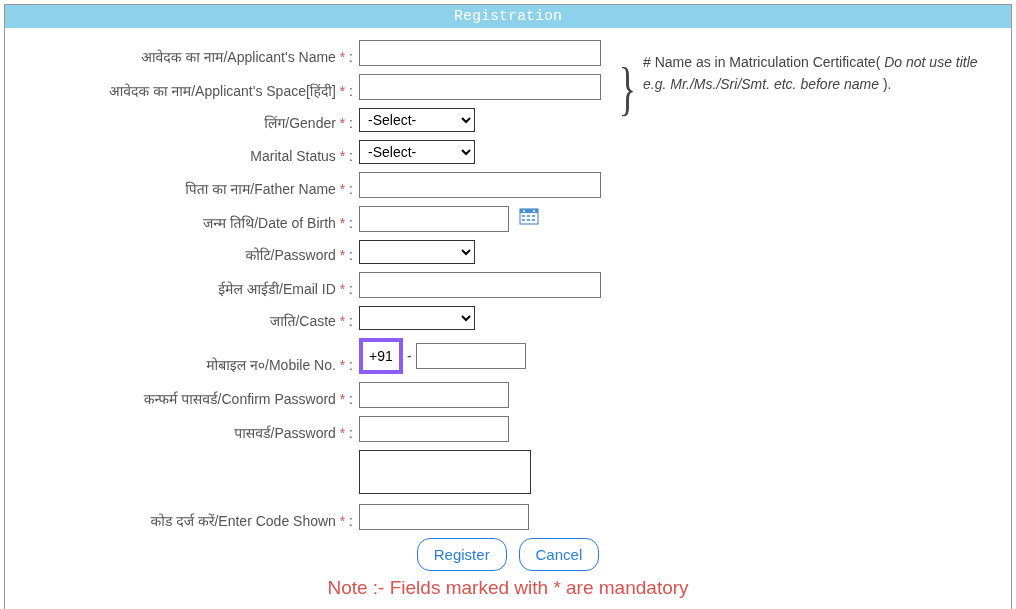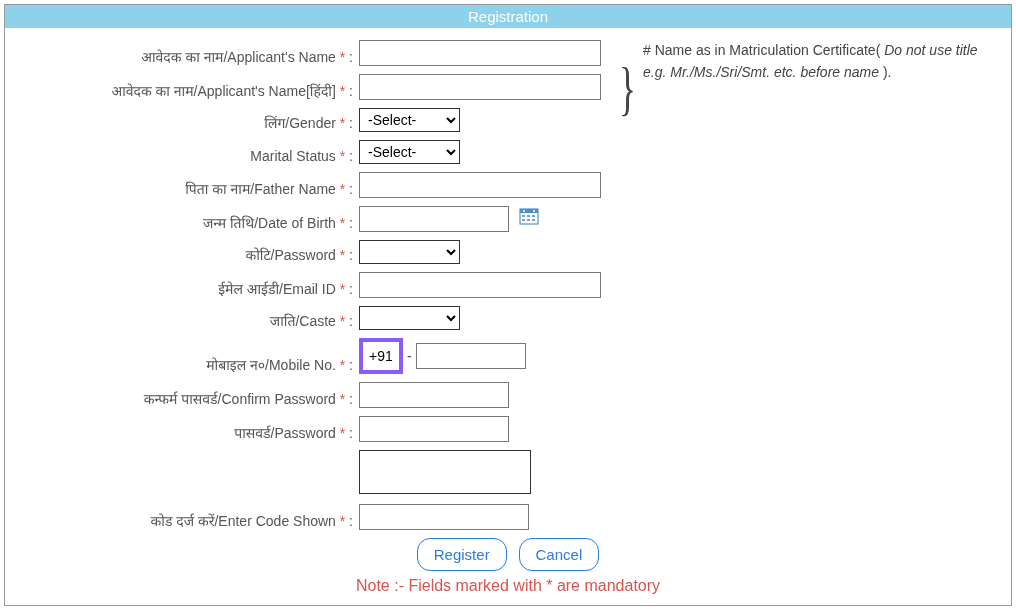--- a/index.html
+++ b/index.html
@@ -16,20 +16,21 @@
     border: 1px solid #999;
     background: #fff;
   }
   .header {
     background: #8ed1ea;
     color: #fff;
     text-align: center;
     font-size: 15px;
     padding: 3px 0;
     font-weight: 400;
+    font-family: Liberation Mono, monospace;
   }
   .body-area {
     position: relative;
     padding: 12px 14px 10px 14px;
   }
   .form-row {
     display: flex;
     align-items: flex-end;
     margin-bottom: 8px;
   }
@@ -55,35 +56,35 @@
   input.text-input.w-large { width: 242px; }
   input.text-input.w-med { width: 150px; }
   input.text-input.w-small { width: 110px; }
   select.select-input {
     border: 1px solid #333;
     height: 24px;
     padding: 1px 4px;
     font-size: 14px;
     background: #fff;
   }
-  select.select-input.w-sel { width: 101px; }
+  select.select-input.w-sel { width: 116px; }
   .brace {
     position: absolute;
     left: 608px;
     top: 30px;
     font-size: 60px;
     line-height: 60px;
     font-family: "Times New Roman", serif;
     color: #444;
     transform: scaleX(0.6);
   }
   .hint-text {
     position: absolute;
     left: 638px;
-    top: 12px;
+    top: 24px;
     width: 352px;
     font-size: 14px;
     color: #444;
     line-height: 1.55;
   }
   .hint-text .italic { font-style: italic; }
   .calendar-icon {
     display: inline-block;
     vertical-align: top;
     margin-left: 6px;
@@ -116,21 +117,21 @@
     background: #fff;
     font-size: 15px;
     padding: 7px 16px;
     border-radius: 13px;
     cursor: pointer;
     margin: 0 4px;
   }
   .mandatory-note {
     text-align: center;
     color: #d9534f;
-    font-size: 16px;
+    font-size: 19px;
     margin-top: 6px;
   }
 </style>
 </head>
 <body>
 
 <div class="container">
   <div class="header">
     <span>Registration</span>
   </div>
@@ -148,21 +149,21 @@
         <span class="req">*</span>
         <span>:</span>
       </div>
       <div class="form-control-area">
         <input type="text" class="text-input w-large" value="" style="">
       </div>
     </div>
 
     <div class="form-row">
       <div class="form-label">
-        <span>आवेदक का नाम/Applicant's Name[हिंदी]</span>
+        <span>आवेदक का नाम/Applicant's Space[हिंदी]</span>
         <span class="req">*</span>
         <span>:</span>
       </div>
       <div class="form-control-area">
         <input type="text" class="text-input w-large" value="" style="">
       </div>
     </div>
 
     <div class="form-row">
       <div class="form-label">

